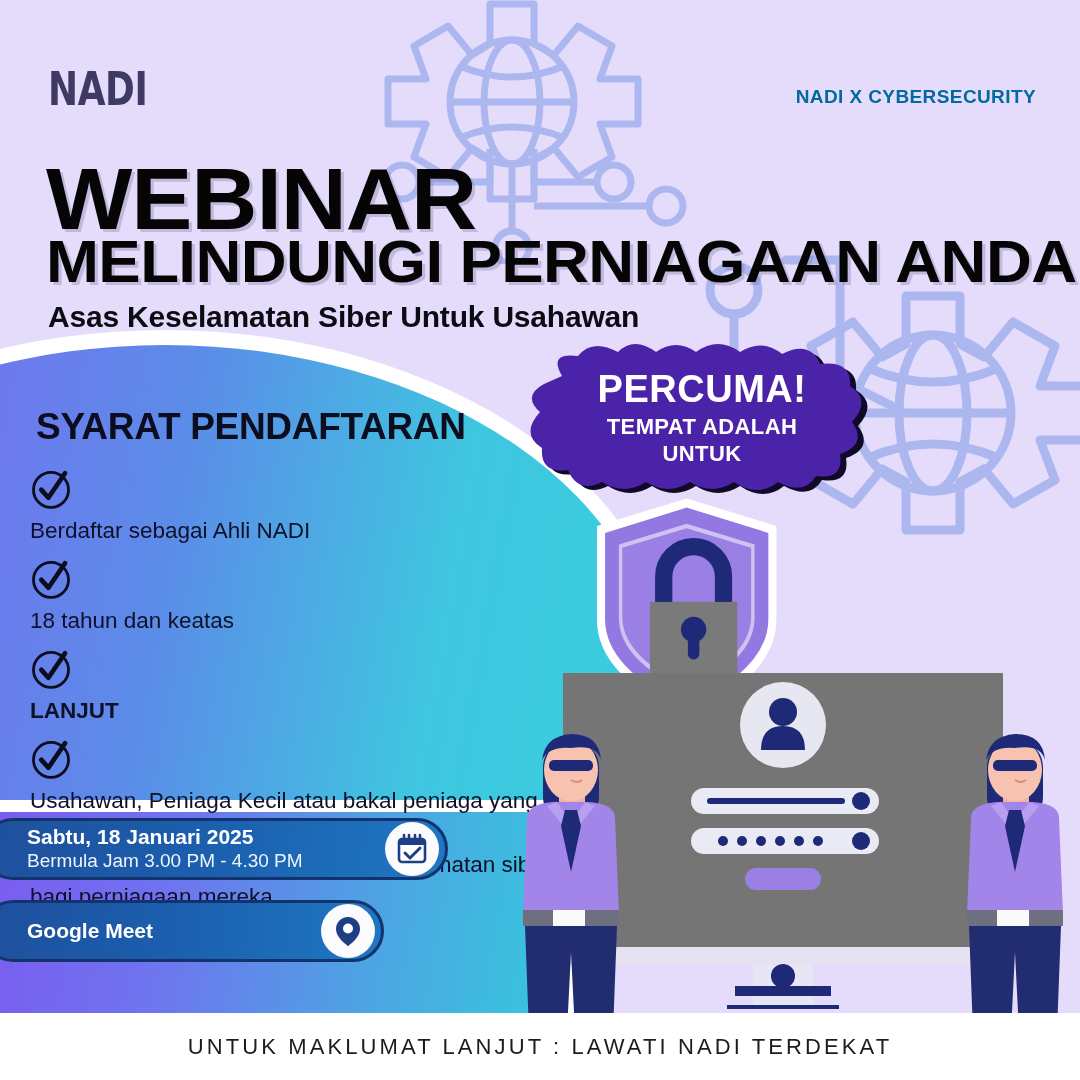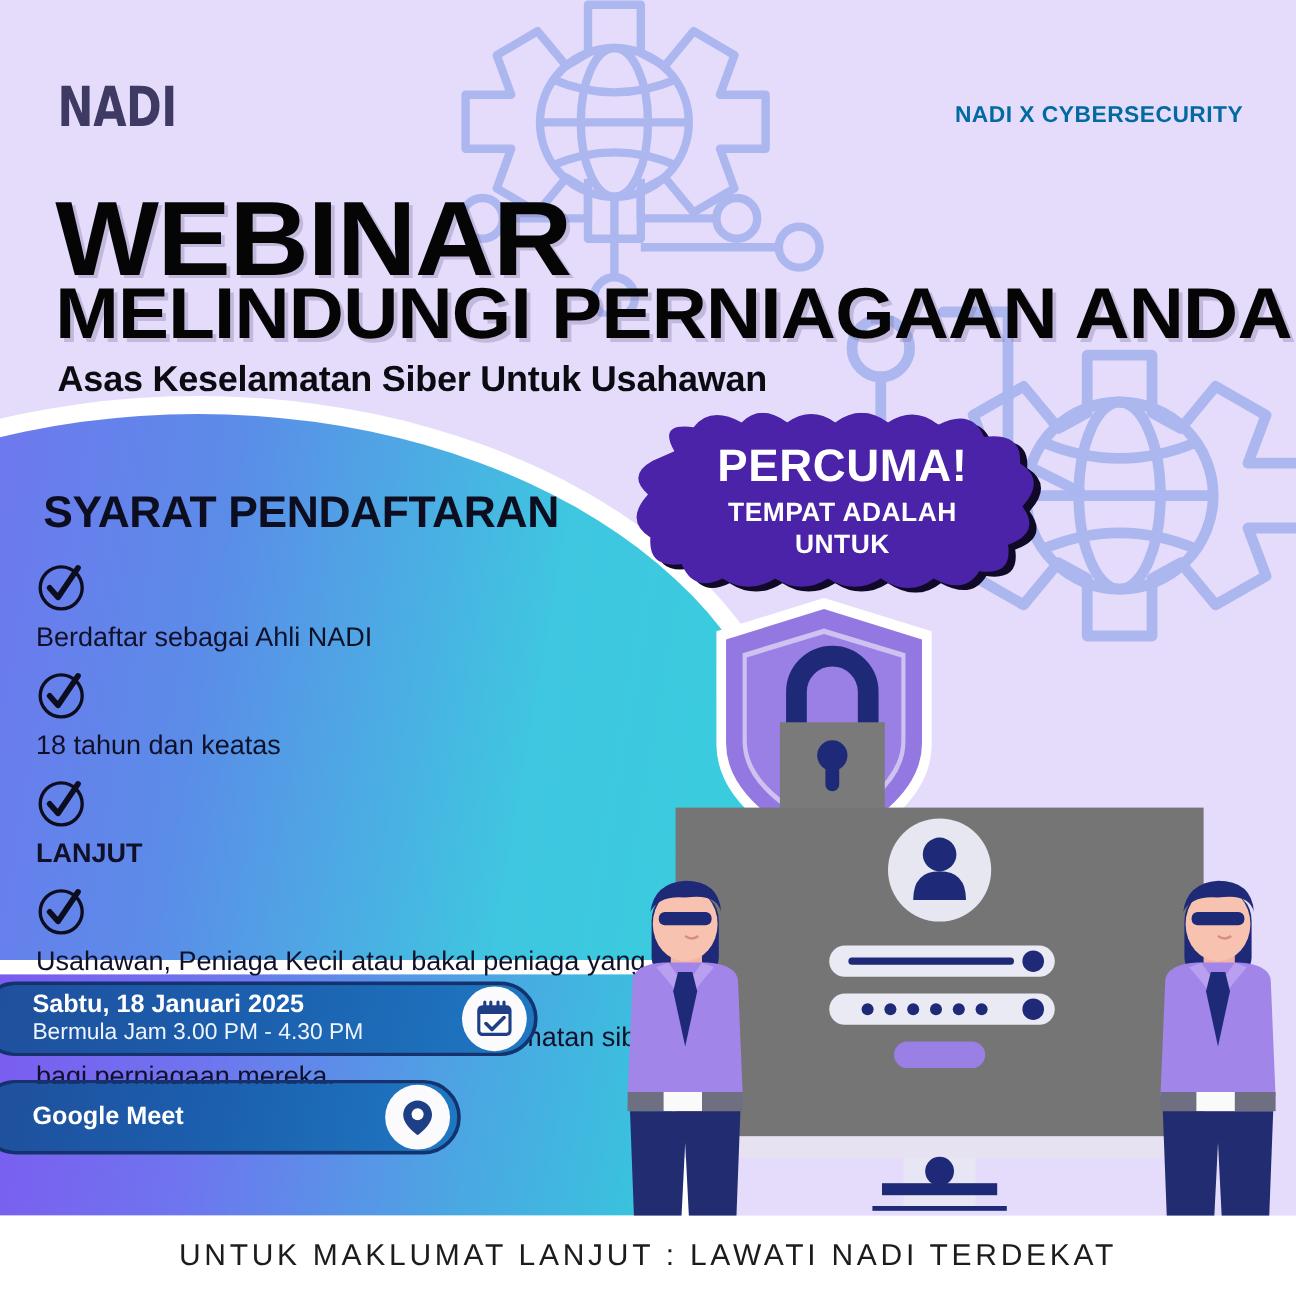--- a/index.html
+++ b/index.html
@@ -130,21 +130,21 @@
     display:flex;align-items:center;justify-content:center;
   }
 
   
   #footer{
     position:absolute;left:0;top:1013px;width:1080px;height:67px;
     background:#ffffff;
     display:flex;flex-direction:column;align-items:center;justify-content:center;
   }
   .footer-line{
-    font-size:25px;letter-spacing:3.1px;color:#1c1c1c;line-height:1.42;
+    font-size:22px;letter-spacing:3.1px;color:#1c1c1c;line-height:1.42;
     font-family:"Liberation Sans", sans-serif;
   }
 </style>
 </head>
 <body>
 
 <div id="poster">
 
   <svg class="deco" id="deco-gear-globe-top" viewBox="0 0 420 280">
     <g fill="none" stroke="#aab6f0" stroke-width="7" stroke-linejoin="round">

